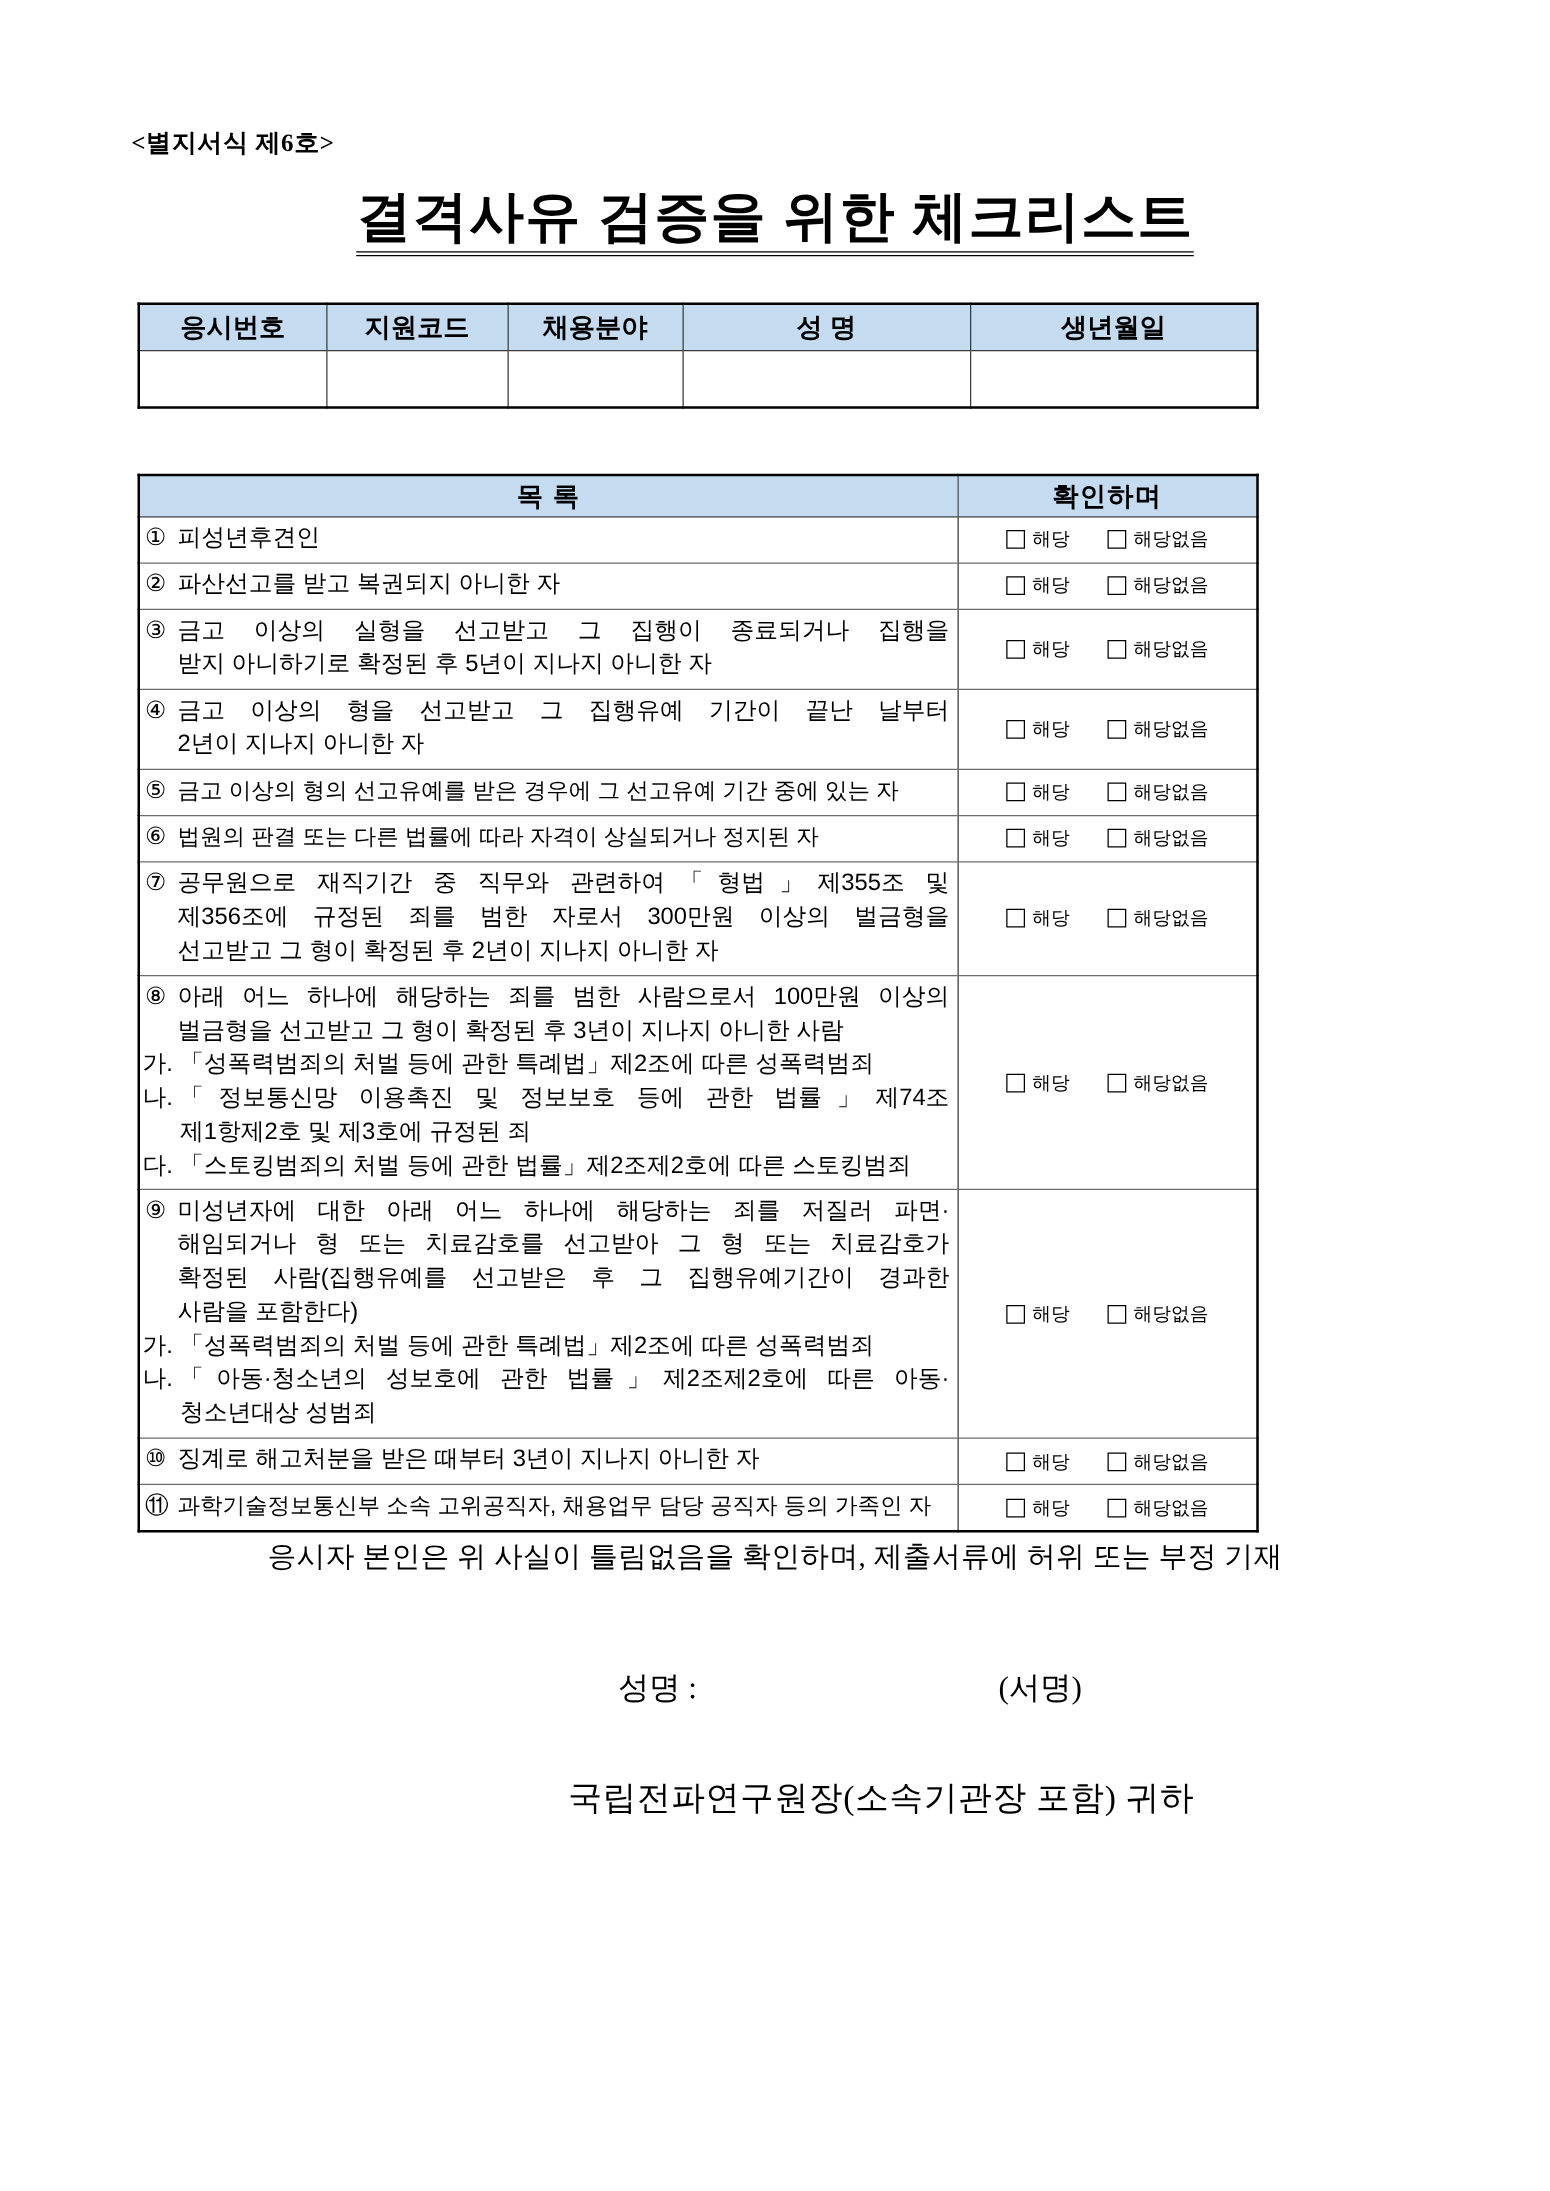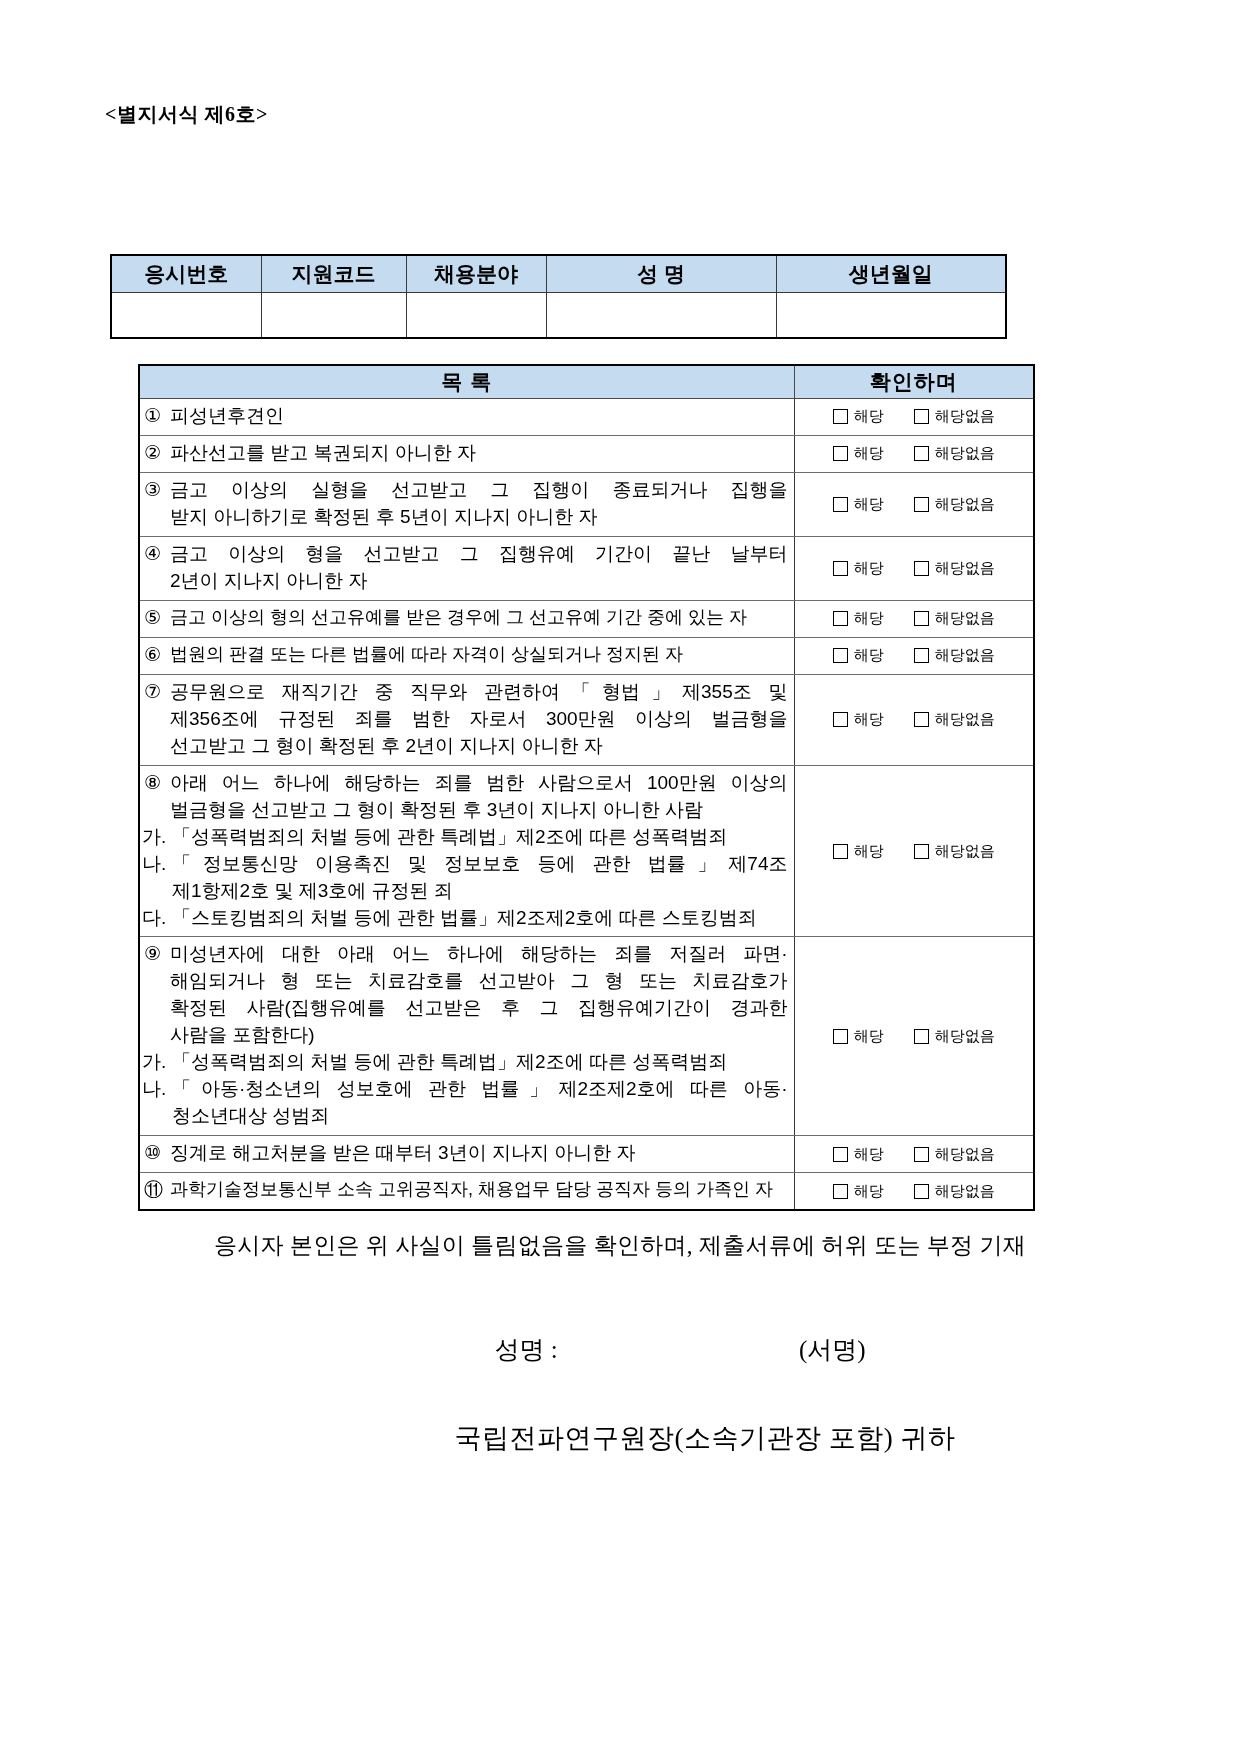--- a/index.html
+++ b/index.html
@@ -58,21 +58,21 @@
   }
 
   
   table.tbl {
     border-collapse: collapse;
     table-layout: fixed;
   }
   .applicant-table {
     position: absolute;
     left: 110px;
-    top: 254px;
+    top: 242px;
     width: 895px;
     border: 2.5px solid #000;
   }
   .applicant-table th,
   .applicant-table td {
     border: 1px solid #3a3a3a;
     height: 34px;
     text-align: center;
     vertical-align: middle;
     font-size: 21px;
@@ -85,24 +85,23 @@
   }
   .applicant-table td.blank {
     height: 44px;
     background: #fff;
   }
 
   
   .checklist-table {
     position: absolute;
     left: 110px;
-    top: 364px;
+    top: 379px;
     width: 895px;
     border: 2.5px solid #000;
-    margin-left: 28px;
   }
   .checklist-table col.c-item { width: 655px; }
   .checklist-table col.c-ans  { width: 240px; }
 
   .checklist-table th.head-item,
   .checklist-table th.head-ans {
     background: #c5dcf0;
     border: 1px solid #4a4a4a;
     height: 30px;
     font-size: 21px;
@@ -247,20 +246,23 @@
   }
   .recipient .inner { display: inline-block; margin-left: 170px; }
 </style>
 </head>
 <body>
 
 <div class="page">
 
   <div class="form-no">&lt;별지서식 제6호&gt;</div>
 
+  <div class="doc-title-wrap">
+    <span class="doc-title">결격사유 검증을 위한 체크리스트</span>
+  </div>
 
   <table class="tbl applicant-table">
     <colgroup>
       <col style="width:150px">
         <col style="width:145px">
         <col style="width:140px">
       <col style="width:230px">
         <col style="width:230px">
     </colgroup>
     <thead>

